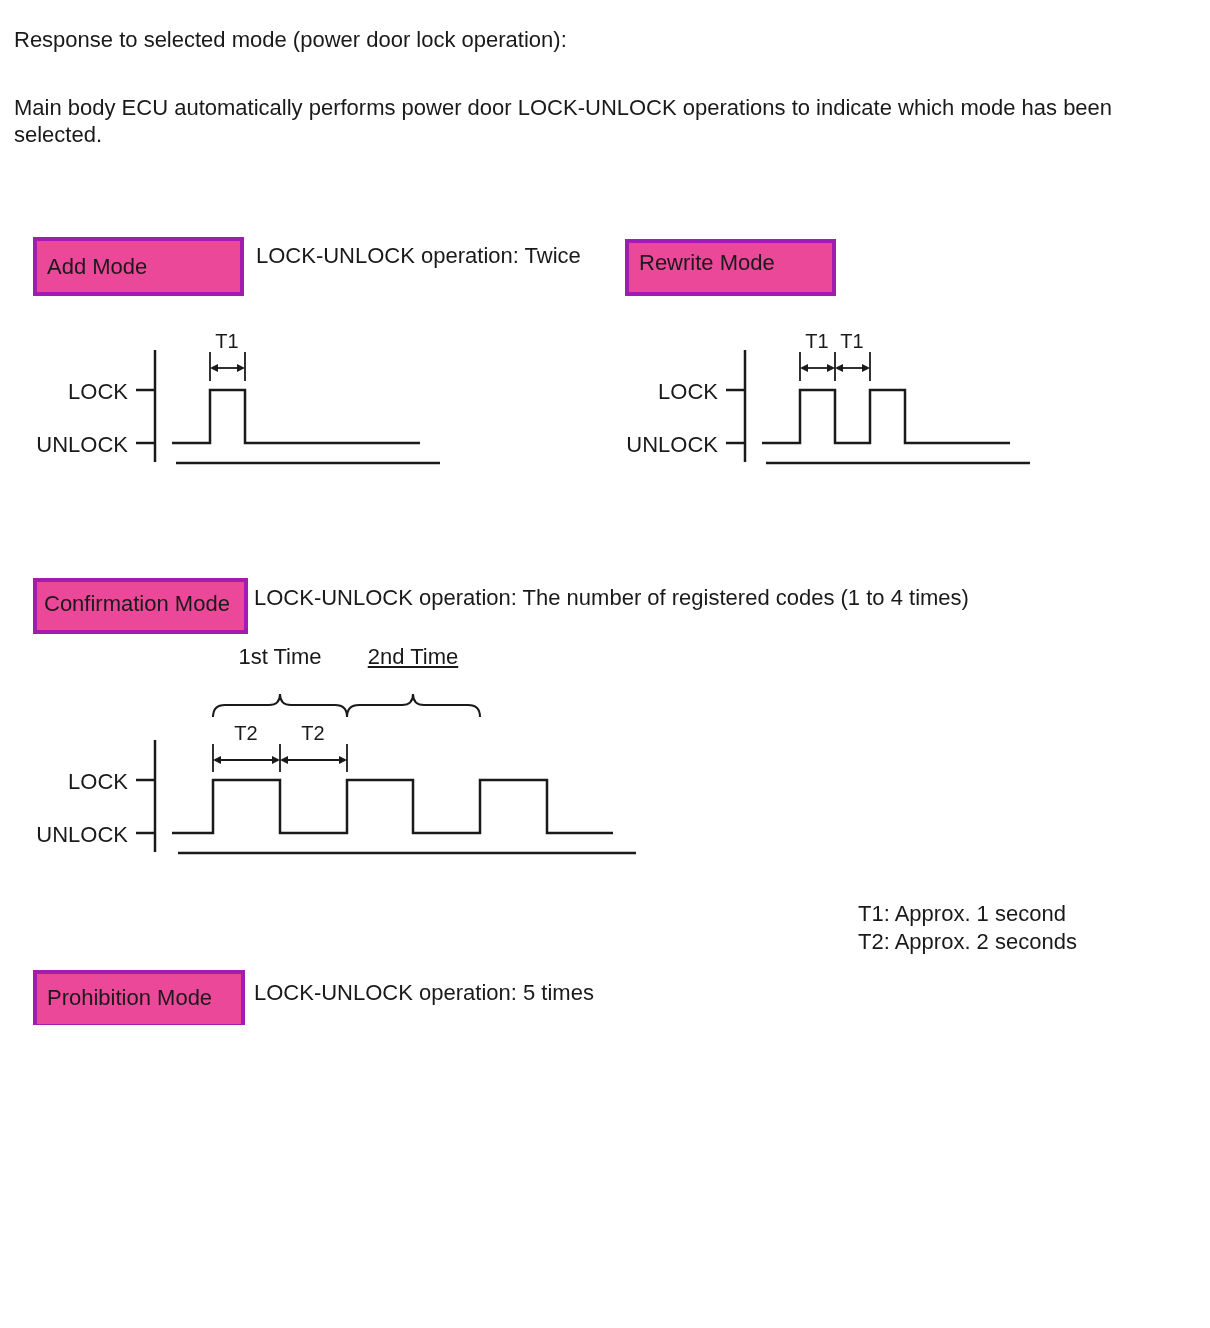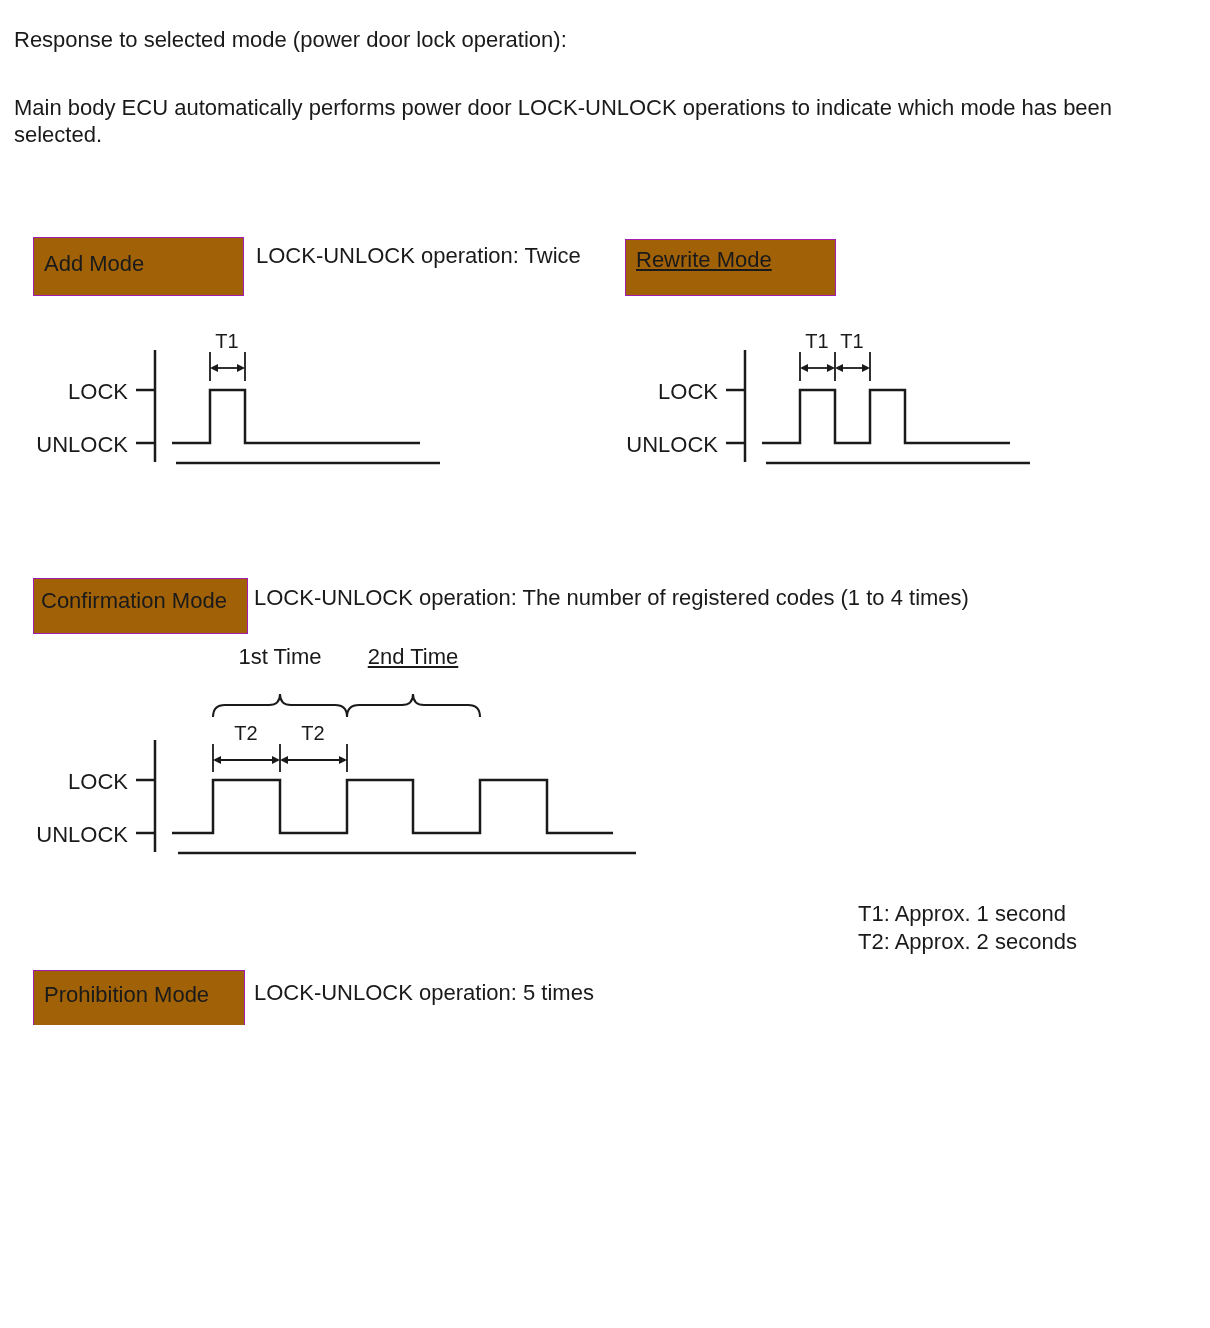--- a/index.html
+++ b/index.html
@@ -1,21 +1,21 @@
 <!DOCTYPE html>
 <html><head>
 <meta charset="utf-8">
 <style>
   * { margin:0; padding:0; box-sizing:border-box; }
   body { background:#ffffff; font-family:"Liberation Sans", sans-serif; color:#1a1a1a; }
   .page { position:relative; width:1210px; height:1025px; background:#ffffff; overflow:hidden; }
   .diagram-layer { position:absolute; left:0; top:0; }
   .txt { position:absolute; font-size:22px; line-height:27px; white-space:nowrap; }
   .para { white-space:normal; }
-  .mode-box { position:absolute; border:1px solid #a21caf; font-size:22px; background:#a16207; }
+  .mode-box { position:absolute; border:4px solid #a21caf; font-size:22px; background:#ec4899; }
   .sig { position:absolute; width:110px; text-align:right; font-size:22px; line-height:26px; }
   .dim { position:absolute; width:36px; text-align:center; font-size:20px; line-height:26px; }
   .cap { position:absolute; width:140px; text-align:center; font-size:22px; line-height:26px; }
   svg line, svg polyline, svg path { stroke:#1a1a1a; fill:none; }
   svg polygon { fill:#1a1a1a; stroke:none; }
   .wv { stroke-width:2.5; }
   .dl { stroke-width:1.8; }
   .br { stroke-width:2; }
 </style>
 </head>
@@ -104,21 +104,21 @@
 
   <div class="txt" style="left:14px; top:26px;">Response to selected mode (power door lock operation):</div>
 
   <div class="txt para" style="left:14px; top:94px; width:1120px;">Main body ECU automatically performs power door LOCK-UNLOCK operations to indicate which mode has been selected.</div>
 
   <div class="mode-box" style="left:33px; top:237px; width:211px; height:59px; padding:13px 0 0 10px;">
     <span>Add Mode</span>
   </div>
   <div class="txt" style="left:256px; top:242px;">LOCK-UNLOCK operation: Twice</div>
 
-  <div class="mode-box" style="left:625px; top:239px; width:211px; height:57px; padding:7px 0 0 10px;text-decoration:underline;">
+  <div class="mode-box" style="left:625px; top:239px; width:211px; height:57px; padding:7px 0 0 10px;">
     <span>Rewrite Mode</span>
   </div>
 
   <div class="dim" style="left:209px; top:328px;">T1</div>
   <div class="sig" style="left:18px; top:379px;">LOCK</div>
   <div class="sig" style="left:18px; top:432px;">UNLOCK</div>
 
   <div class="dim" style="left:799px; top:328px;">T1</div>
   <div class="dim" style="left:834px; top:328px;">T1</div>
   <div class="sig" style="left:608px; top:379px;">LOCK</div>

